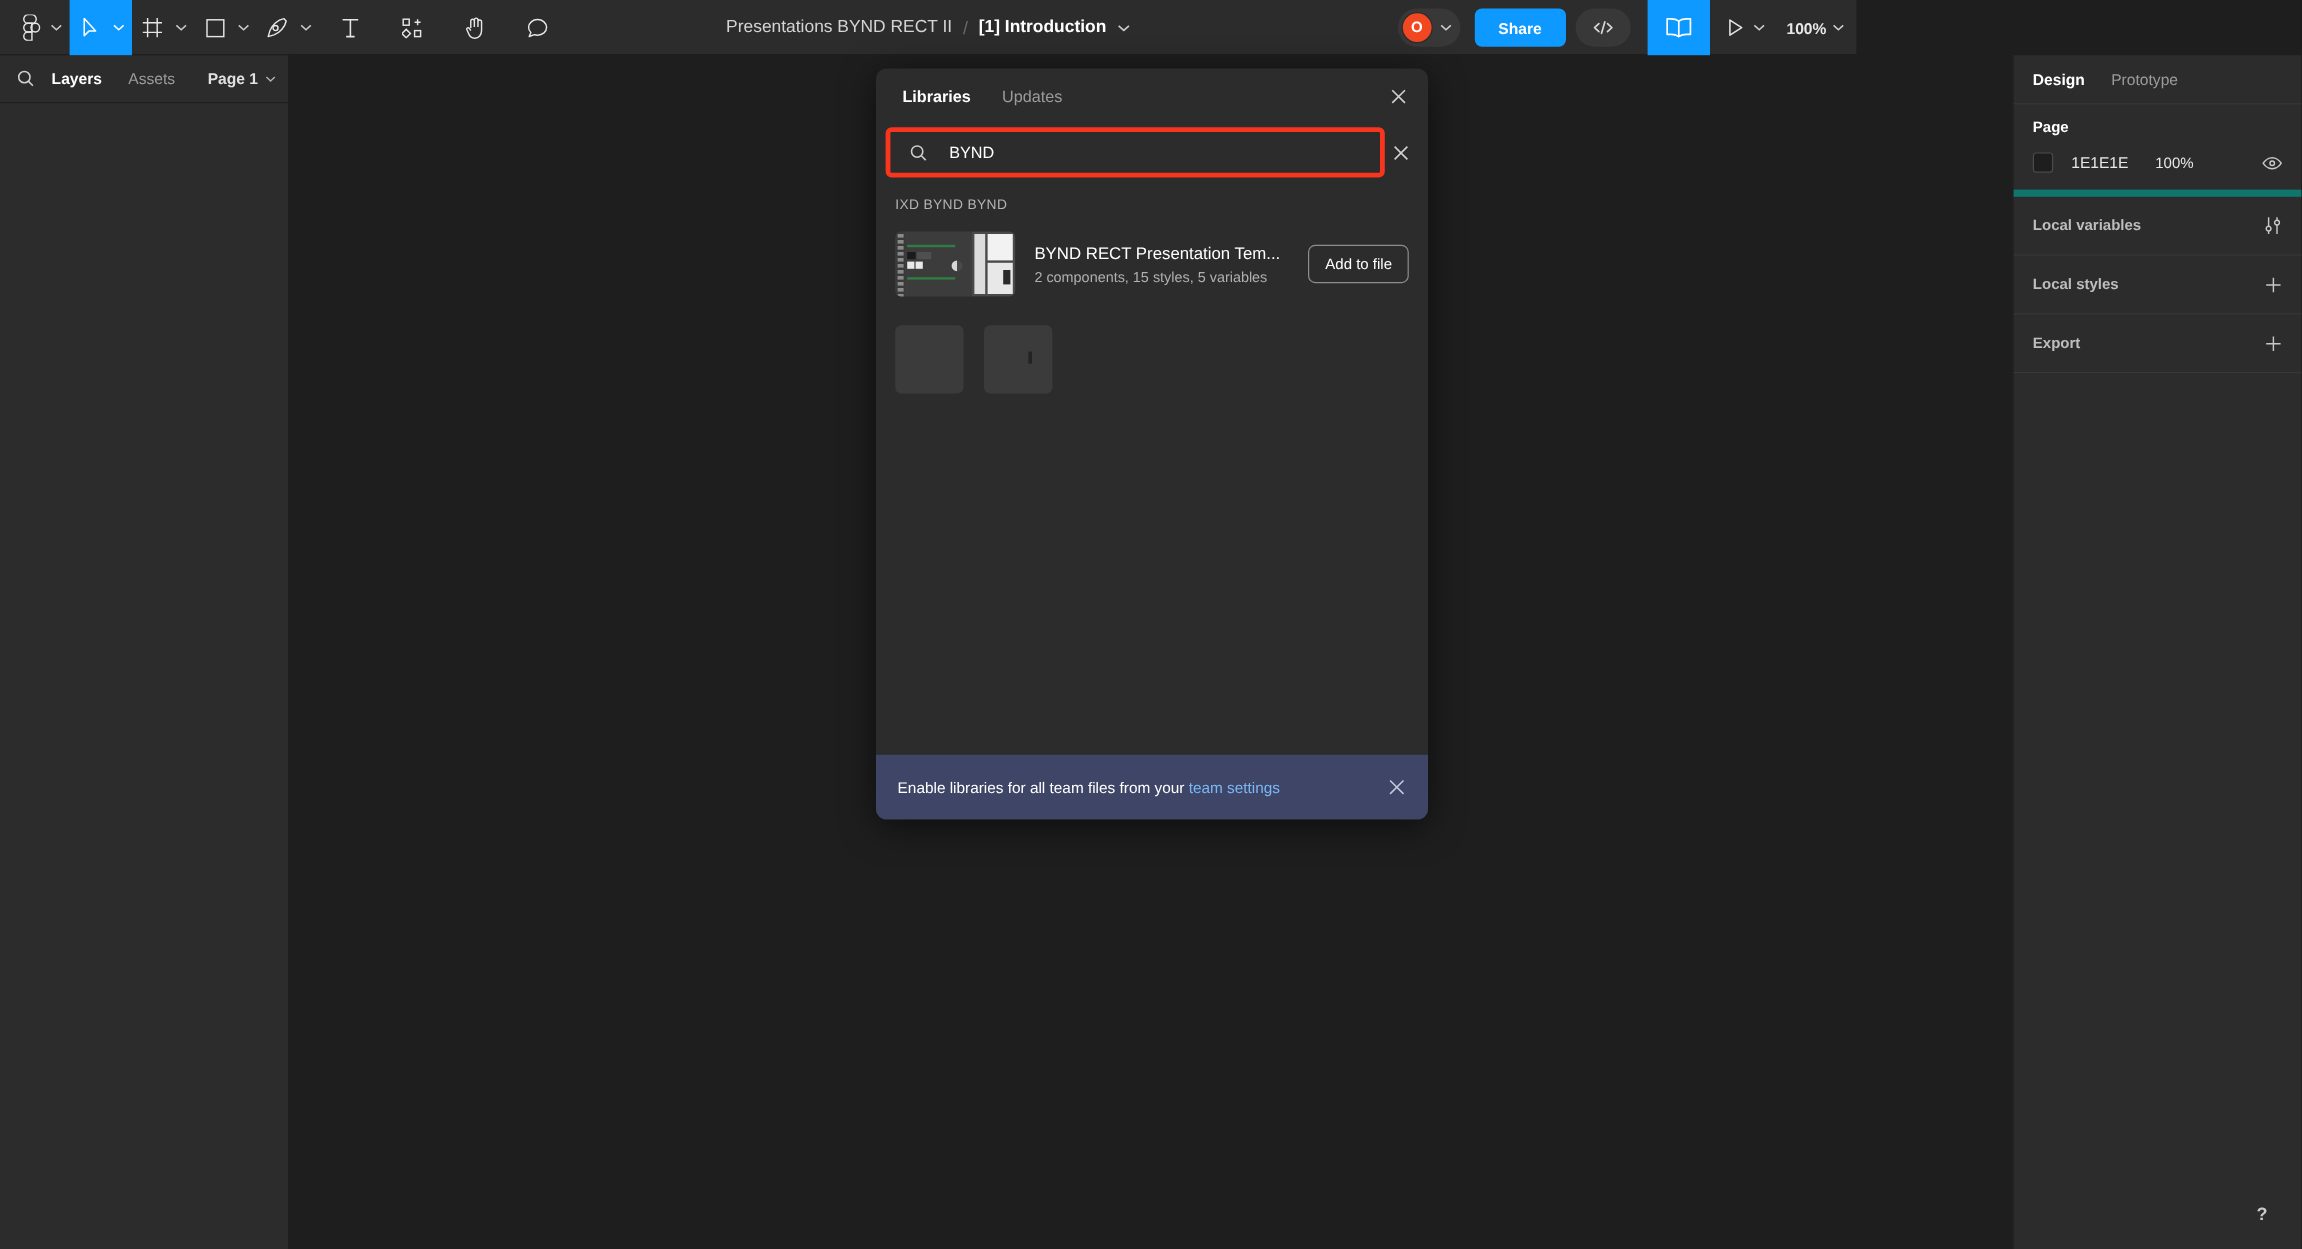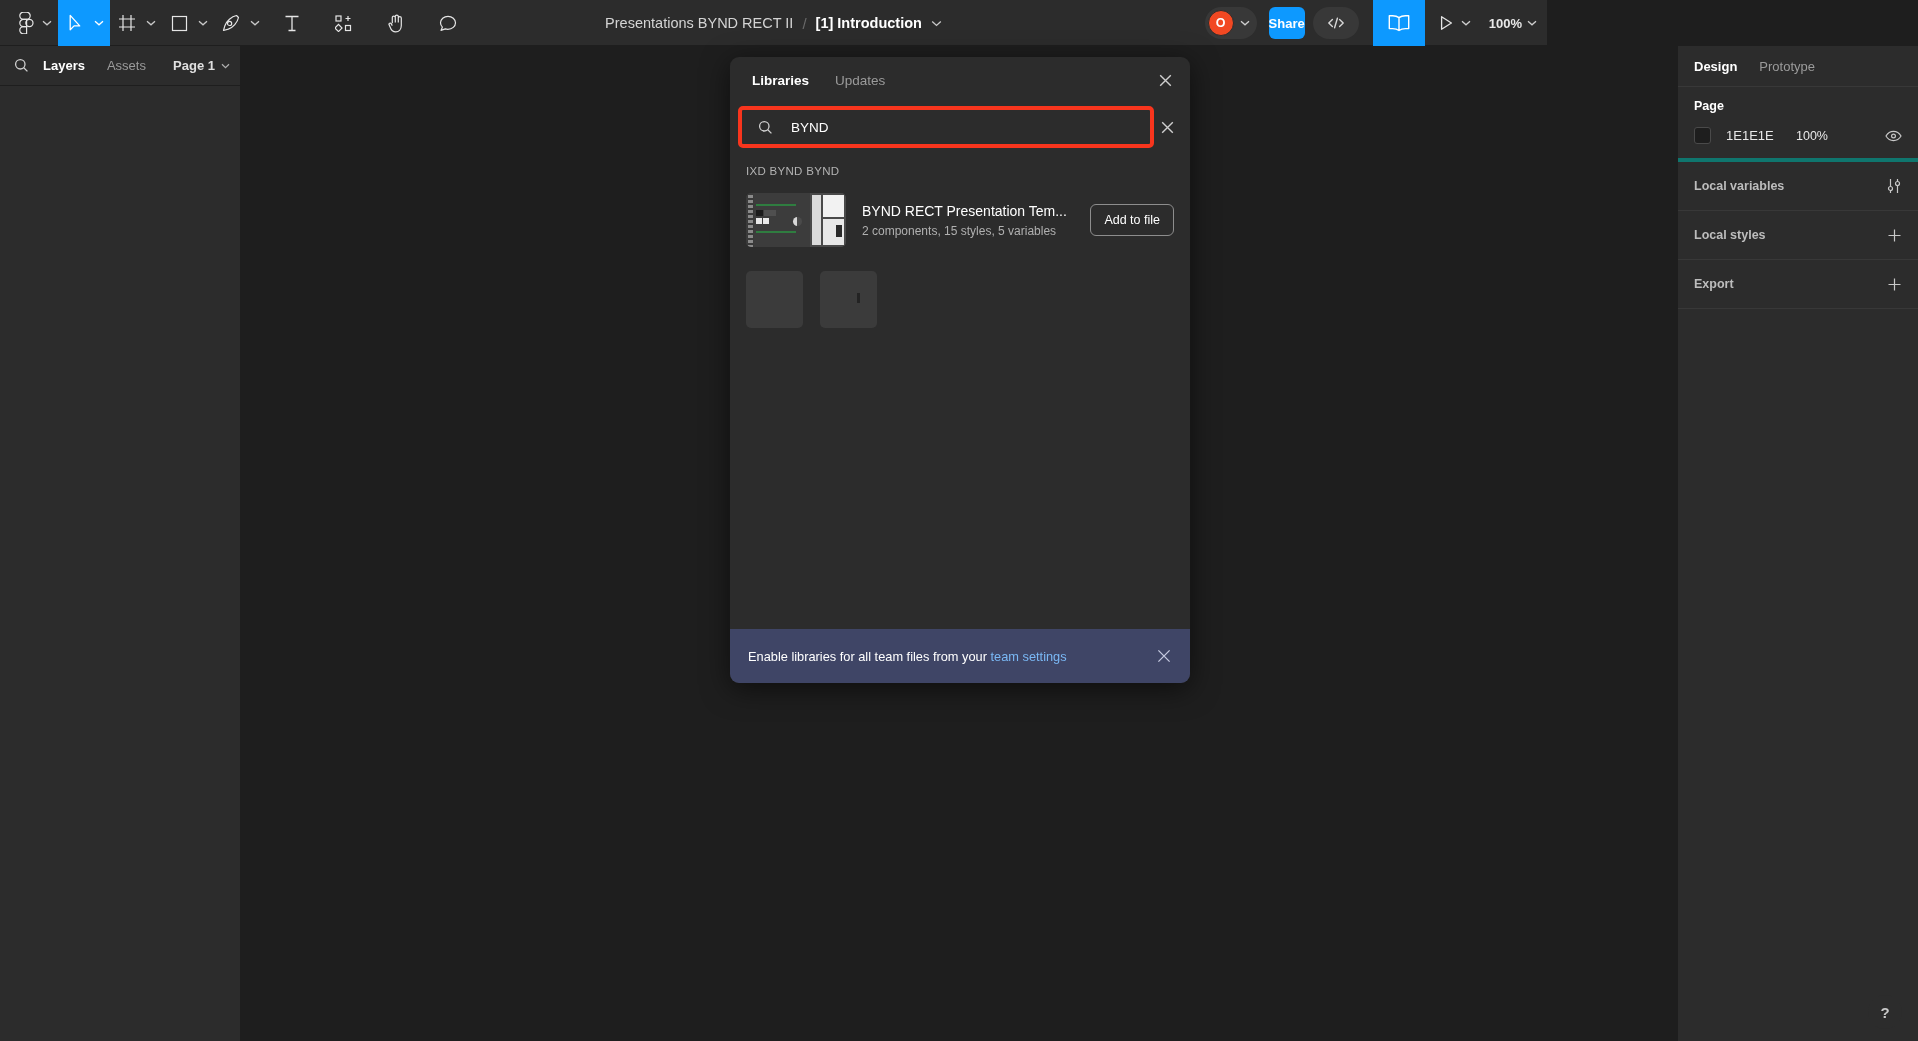--- a/index.html
+++ b/index.html
@@ -50,21 +50,21 @@
   }
   .avatar {
     width: 26px; height: 26px; border-radius: 50%; background: #f24822;
     color: #fff; font-size: 12.5px; font-weight: bold;
     display: flex; align-items: center; justify-content: center;
     border: 1.5px solid #2c2c2c;
   }
   .avatar-caret { margin-left: 6px; color: #cfcfcf; display: flex; }
   .share-btn {
     background: #0d99ff; color: #fff; font-size: 13px; font-weight: bold;
-    border: none; border-radius: 6px; height: 32px; padding: 0 0; cursor: pointer;
+    border: none; border-radius: 6px; height: 32px; padding: 0 20px; cursor: pointer;
     font-family: "Liberation Sans", sans-serif;
   }
   .code-btn {
     width: 46px; height: 32px; margin-left: 8px; border-radius: 16px; background: #383838;
     display: flex; align-items: center; justify-content: center; color: #d8d8d8;
   }
   .book-btn {
     width: 52px; height: 46px; margin-left: 14px; background: #0d99ff;
     display: flex; align-items: center; justify-content: center; color: #fff;
   }
@@ -92,21 +92,21 @@
   .canvas { position: absolute; left: 241px; top: 46px; width: 1436px; height: 995px; background: #1e1e1e; }
 
   
   .right-panel {
     position: absolute; right: 0; top: 46px; width: 241px; height: 995px;
     background: #2c2c2c; border-left: 1px solid #1e1e1e;
   }
   .rp-tabs { height: 41px; display: flex; align-items: center; padding: 0 16px; border-bottom: 1px solid #383838; }
   .rp-tab { font-size: 13px; color: #9b9b9b; margin-right: 22px; cursor: pointer; }
   .rp-tab.active { color: #ffffff; font-weight: bold; }
-  .rp-section { border-bottom: 4px solid #0f766e; padding: 12px 16px 14px 16px; }
+  .rp-section { border-bottom: 6px solid #0f766e; padding: 12px 16px 14px 16px; }
   .rp-section-title { font-size: 12.5px; font-weight: bold; color: #ffffff; margin-bottom: 14px; }
   .rp-page-row { display: flex; align-items: center; }
   .color-chip { width: 17px; height: 17px; border-radius: 3px; background: #1e1e1e; border: 1px solid #4a4a4a; }
   .color-hex { font-size: 13px; color: #e8e8e8; margin-left: 15px; width: 70px; }
   .color-pct { font-size: 12.5px; color: #e8e8e8; }
   .eye-ico { margin-left: auto; color: #c8c8c8; display: flex; }
   .rp-row {
     height: 49px; display: flex; align-items: center; padding: 0 16px;
     border-bottom: 1px solid #383838;
   }

